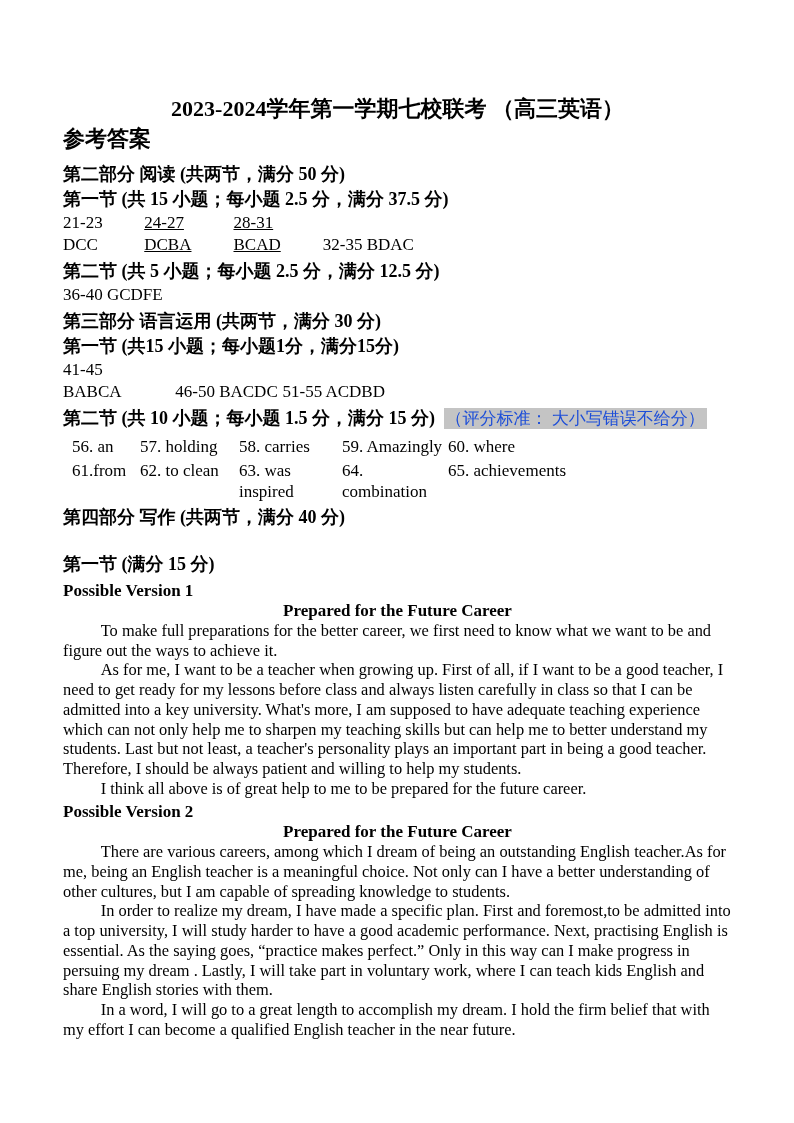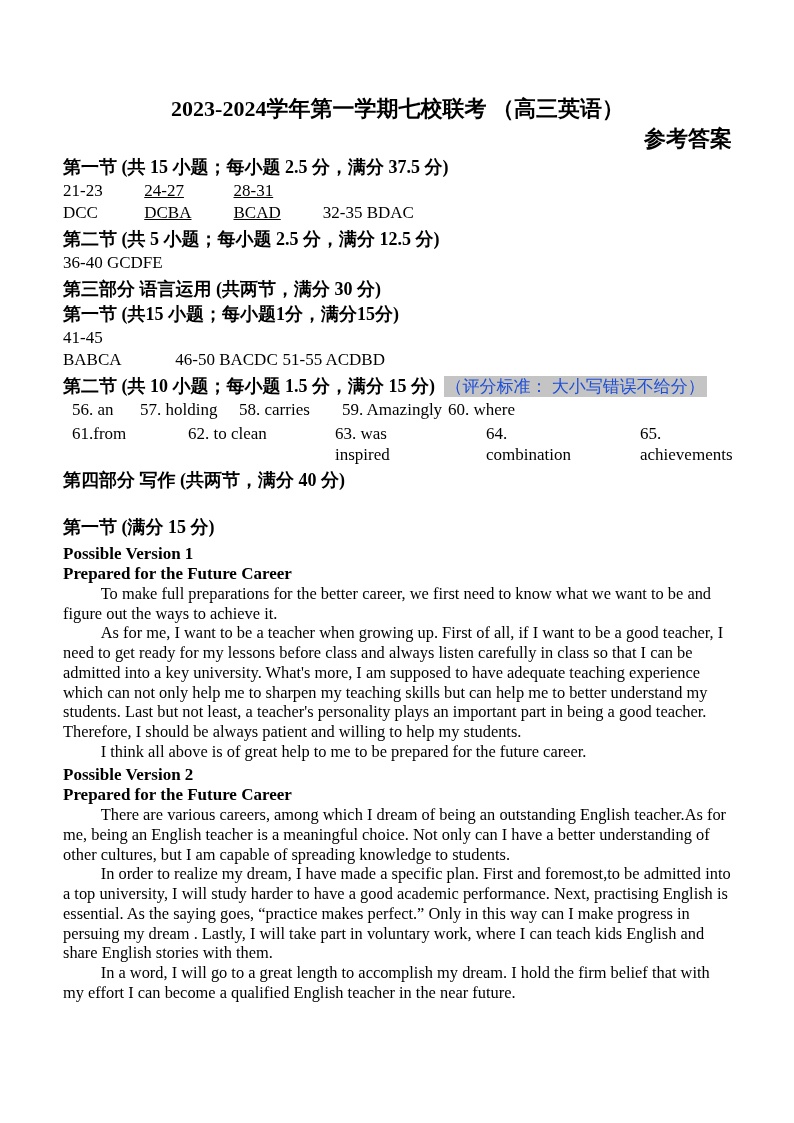--- a/index.html
+++ b/index.html
@@ -15,25 +15,25 @@
     overflow: hidden;
   }
   .title {
     text-align: center;
     font-weight: bold;
     font-size: 22px;
     line-height: 30px;
     white-space: nowrap;
   }
   .subtitle {
-    text-align: right;
+    text-align: left;
     font-weight: bold;
     font-size: 22px;
     line-height: 30px;
-    margin-bottom: 1px;
+    margin-bottom: 8px;
   }
   .hd {
     font-weight: bold;
     font-size: 18px;
     line-height: 25px;
     white-space: nowrap;
   }
   .hd.gap-sm { margin-top: 3px; }
   .hd.gap-md { margin-top: 22px; }
   .ans {
@@ -45,58 +45,60 @@
   .ans .w100 { display: inline-block; width: 100px; }
   .ans .w103 { display: inline-block; width: 103px; margin-left: 8px; }
   .row-fill  { display: inline-block; }
   .grid56 {
     display: grid;
     grid-template-columns: 68px 99px 103px 106px 1fr;
     padding-left: 9px;
     font-size: 17px;
     line-height: 21px;
   }
-  .grid56.first { }
-  .grid56 + .grid56 { margin-top: 3px; gap: 48px; }
+  .grid56.first { margin-top: 5px; }
+  .grid56 + .grid56 { margin-top: 3px; }
   .note {
     font-weight: normal;
     font-family: "Liberation Serif", "DejaVu Serif", serif;
     background: #c4c4c4;
     color: #1d4ed8;
     font-size: 17px;
     padding: 1px 2px;
     margin-left: 4px;
   }
   .pv-label {
     font-weight: bold;
     font-size: 17px;
     line-height: 20px;
     margin-top: 4px;
   }
   .essay-title {
+    text-align: center;
     font-weight: bold;
     font-size: 17px;
     line-height: 20px;
   }
   .essay p {
     margin: 0;
     font-size: 16.4px;
     line-height: 19.7px;
     text-indent: 2.3em;
     text-align: left;
   }
 </style>
 </head>
 <body>
 
 <div class="page">
 
   <div class="title">2023-2024学年第一学期七校联考 （高三英语）</div>
   <div class="subtitle">参考答案</div>
 
+  <div class="hd">第二部分 阅读 (共两节，满分 50 分)</div>
   <div class="hd">第一节 (共 15 小题；每小题 2.5 分，满分 37.5 分)</div>
   <div class="ans">
     <span class="w77">21-23 DCC</span>
     <span class="w85">24-27 DCBA</span>
     <span class="w85">28-31 BCAD</span>
     <span class="row-fill">32-35 BDAC</span>
   </div>
 
   <div class="hd gap-sm">第二节 (共 5 小题；每小题 2.5 分，满分 12.5 分)</div>
   <div class="ans">

